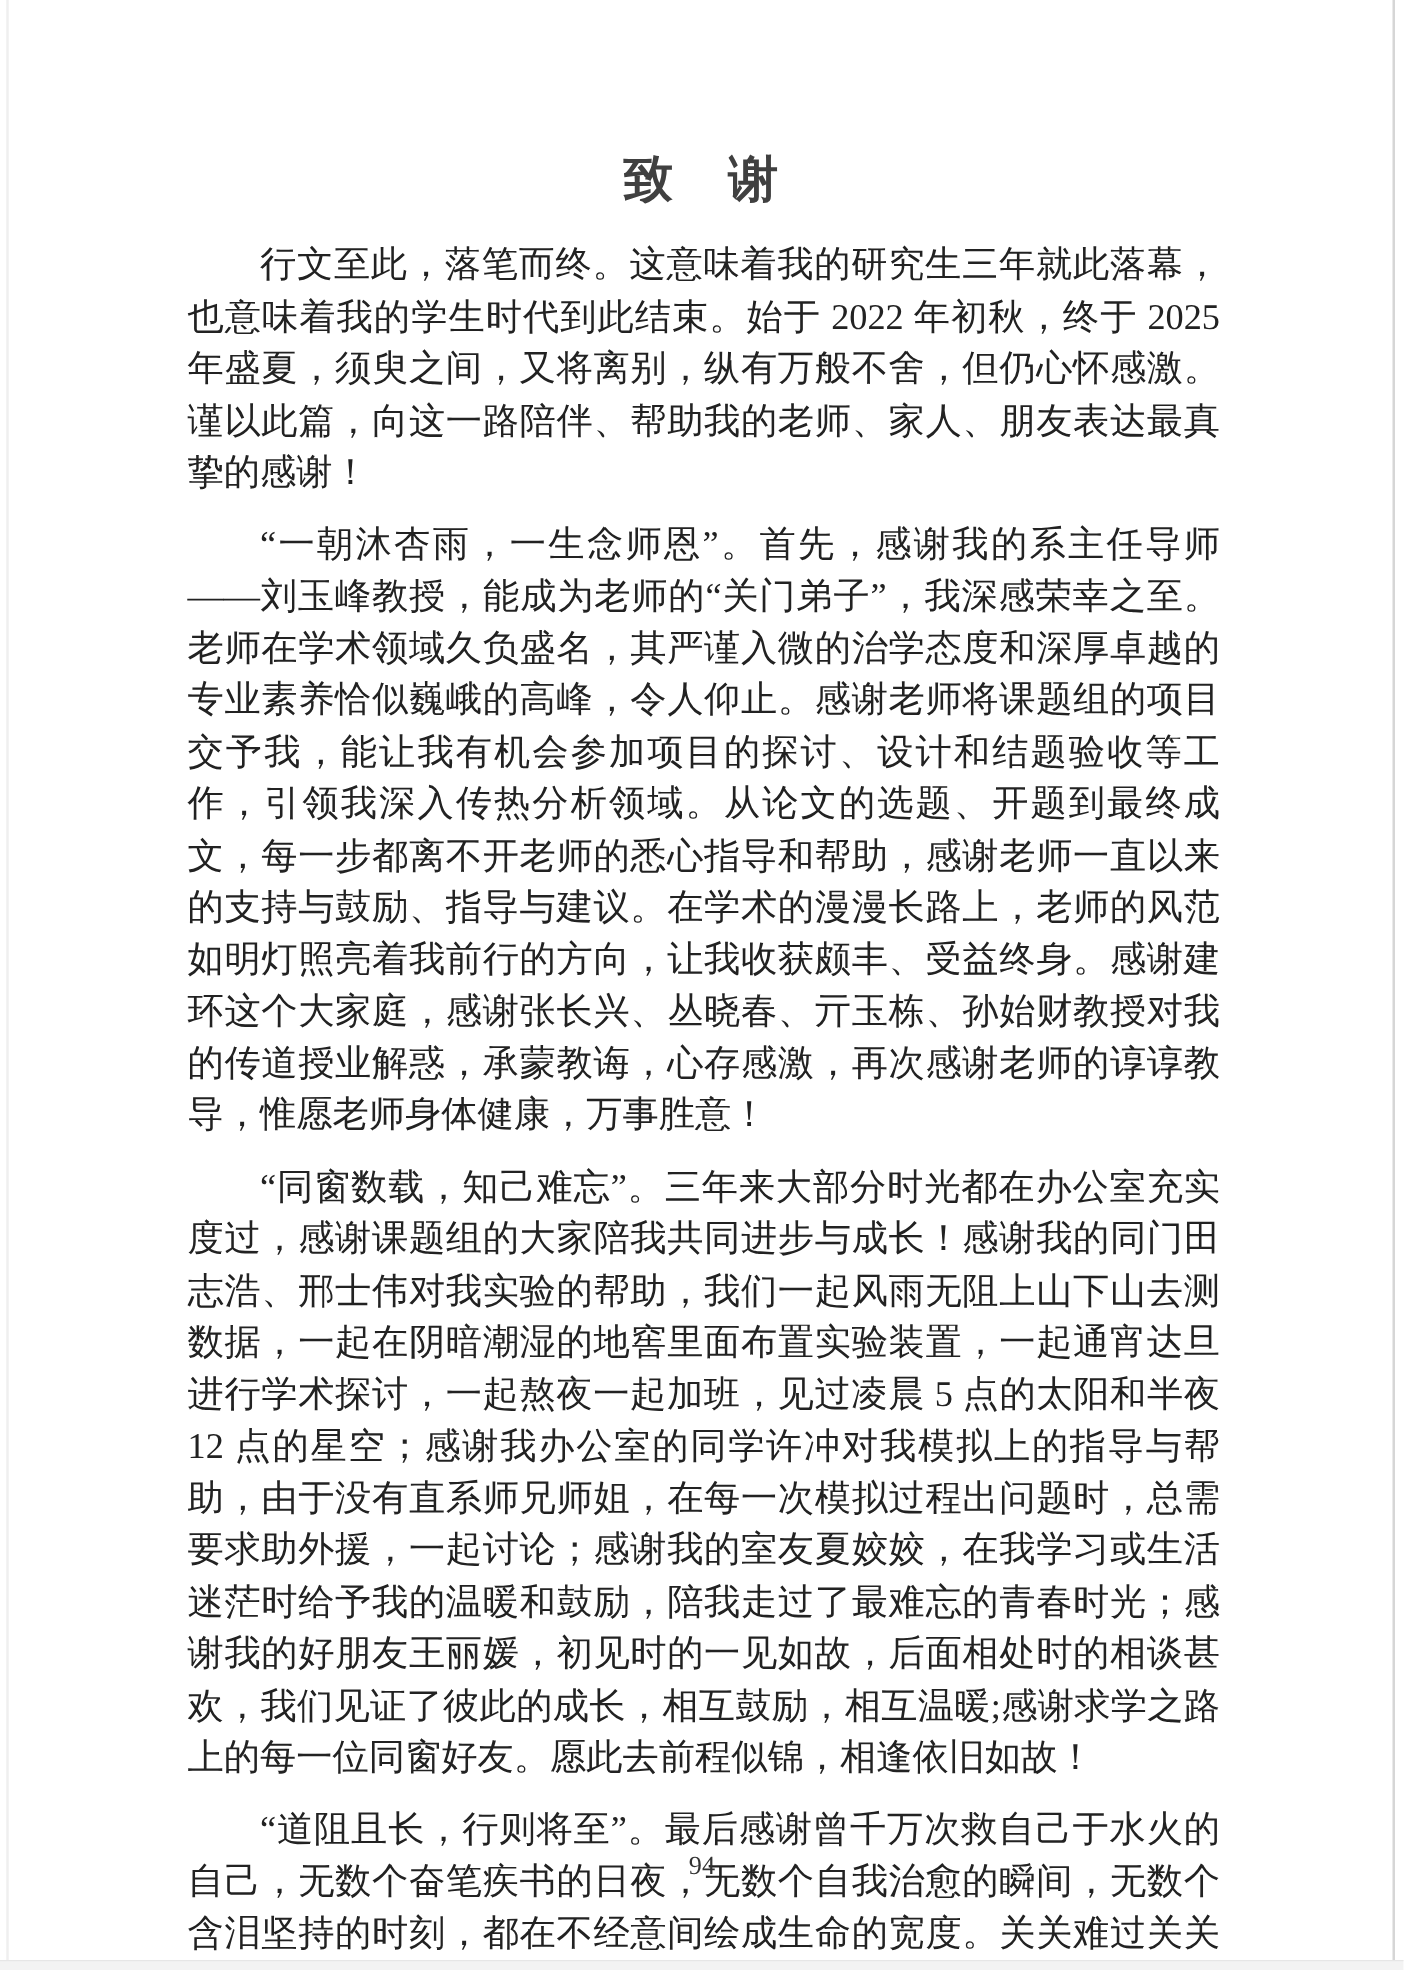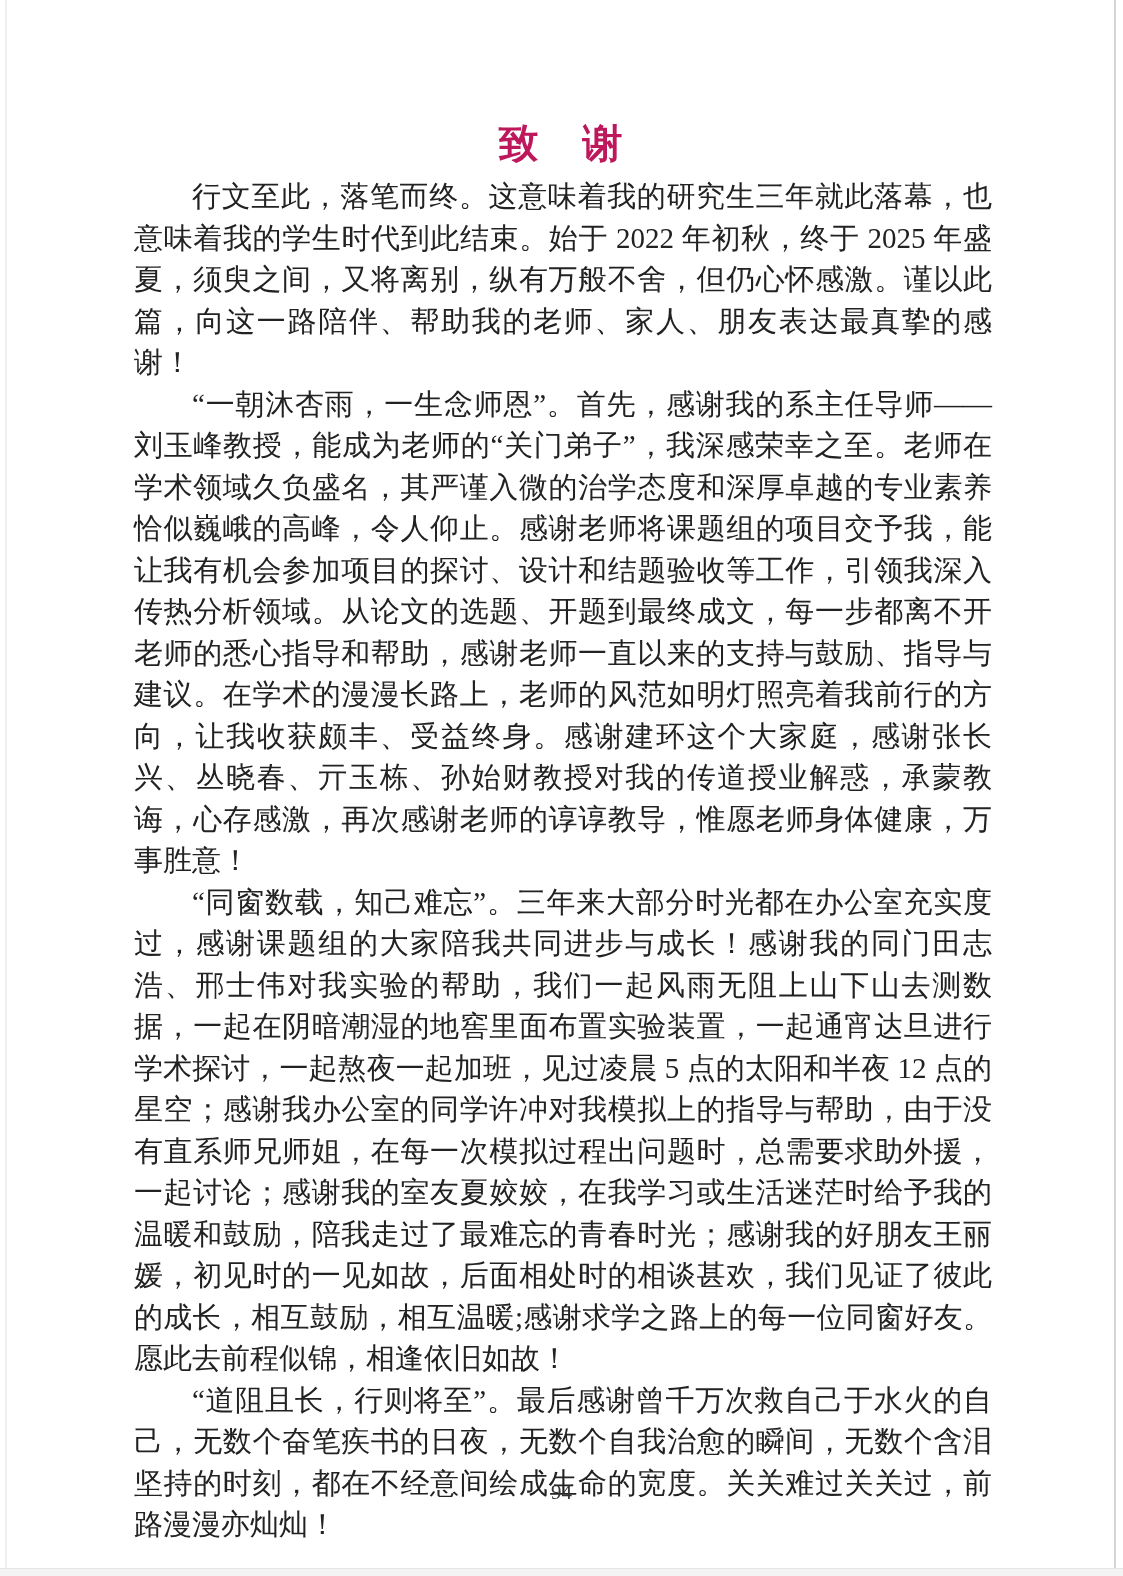--- a/index.html
+++ b/index.html
@@ -39,34 +39,34 @@
     position: absolute;
     top: 116px;
     left: 0;
     width: 100%;
     margin: 0;
     text-align: center;
     font-family: "Liberation Sans", "DejaVu Sans", sans-serif;
     font-weight: bold;
     font-size: 40px;
     letter-spacing: 2px;
-    color: #be185d;
+    color: #404040;
   }
   .doc-body {
     position: absolute;
     top: 176px;
     left: 134px;
     width: 858px;
     font-size: 29px;
     line-height: 41.5px;
     text-align: justify;
     color: #222222;
   }
   .doc-body p {
-    margin: 0;
+    margin: 16px;
     text-indent: 2em;
   }
   .page-number {
     position: absolute;
     top: 1480px;
     left: 0;
     width: 100%;
     text-align: center;
     font-size: 21px;
     color: #333333;

